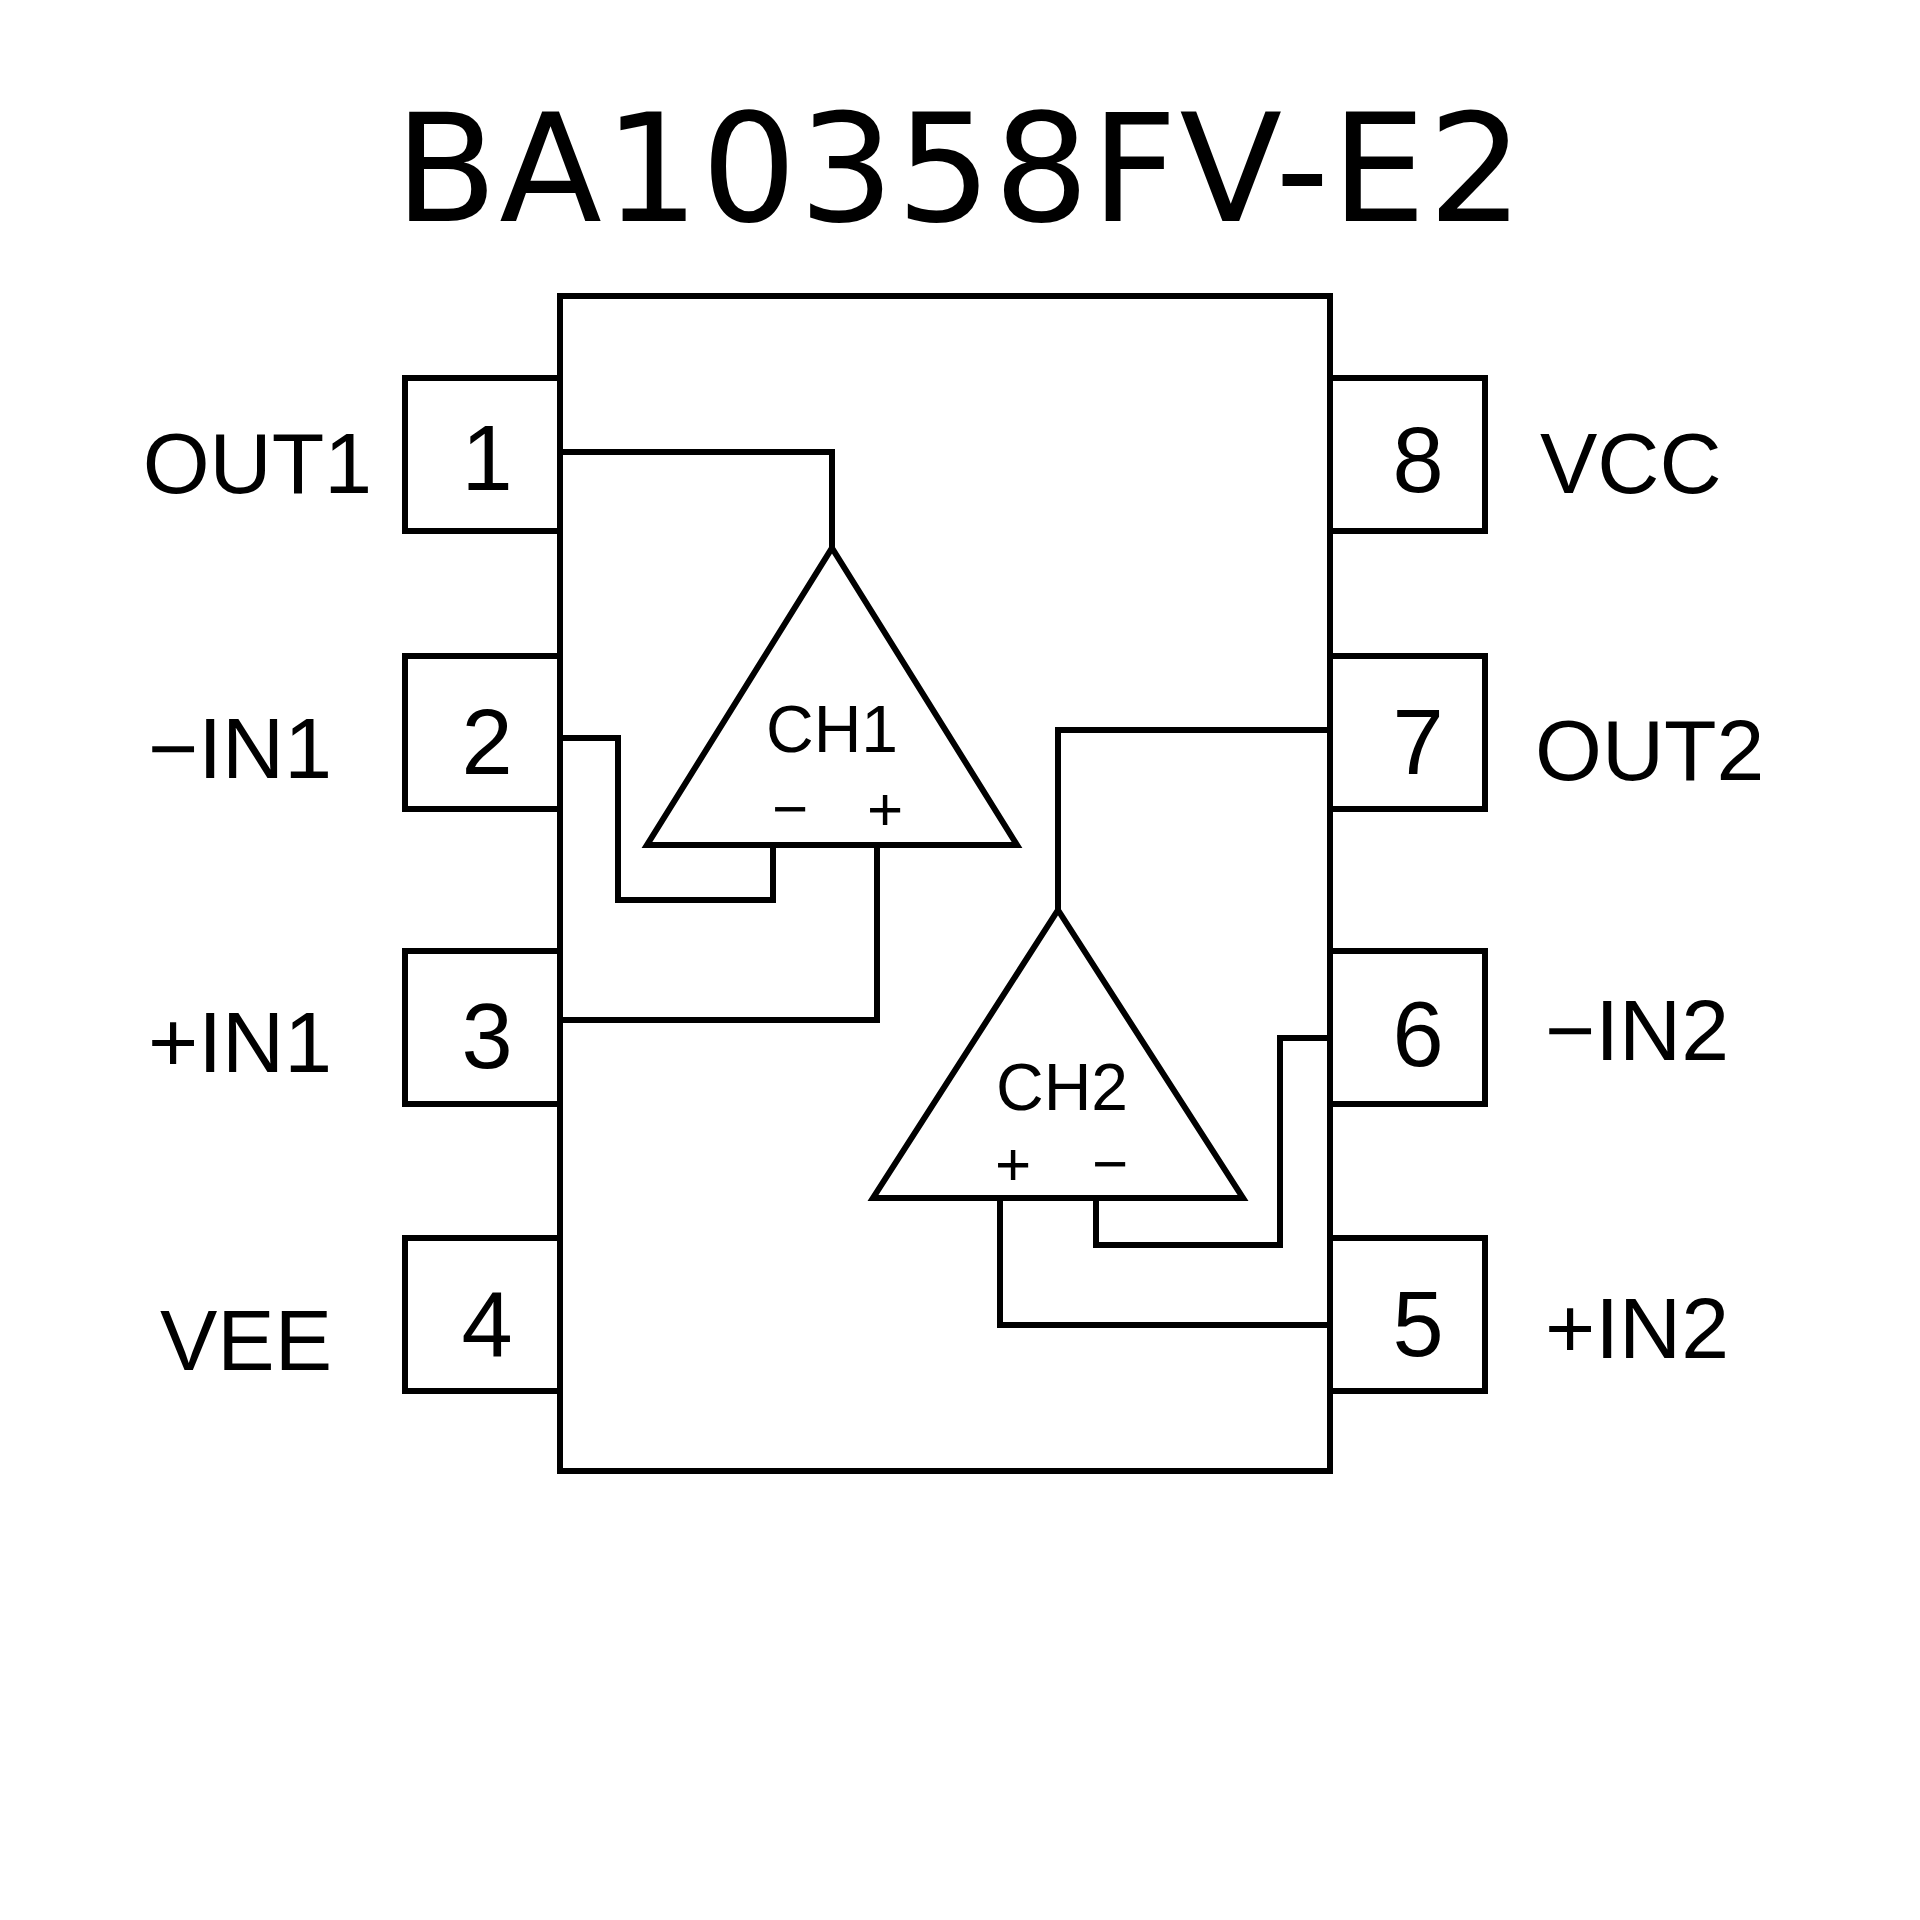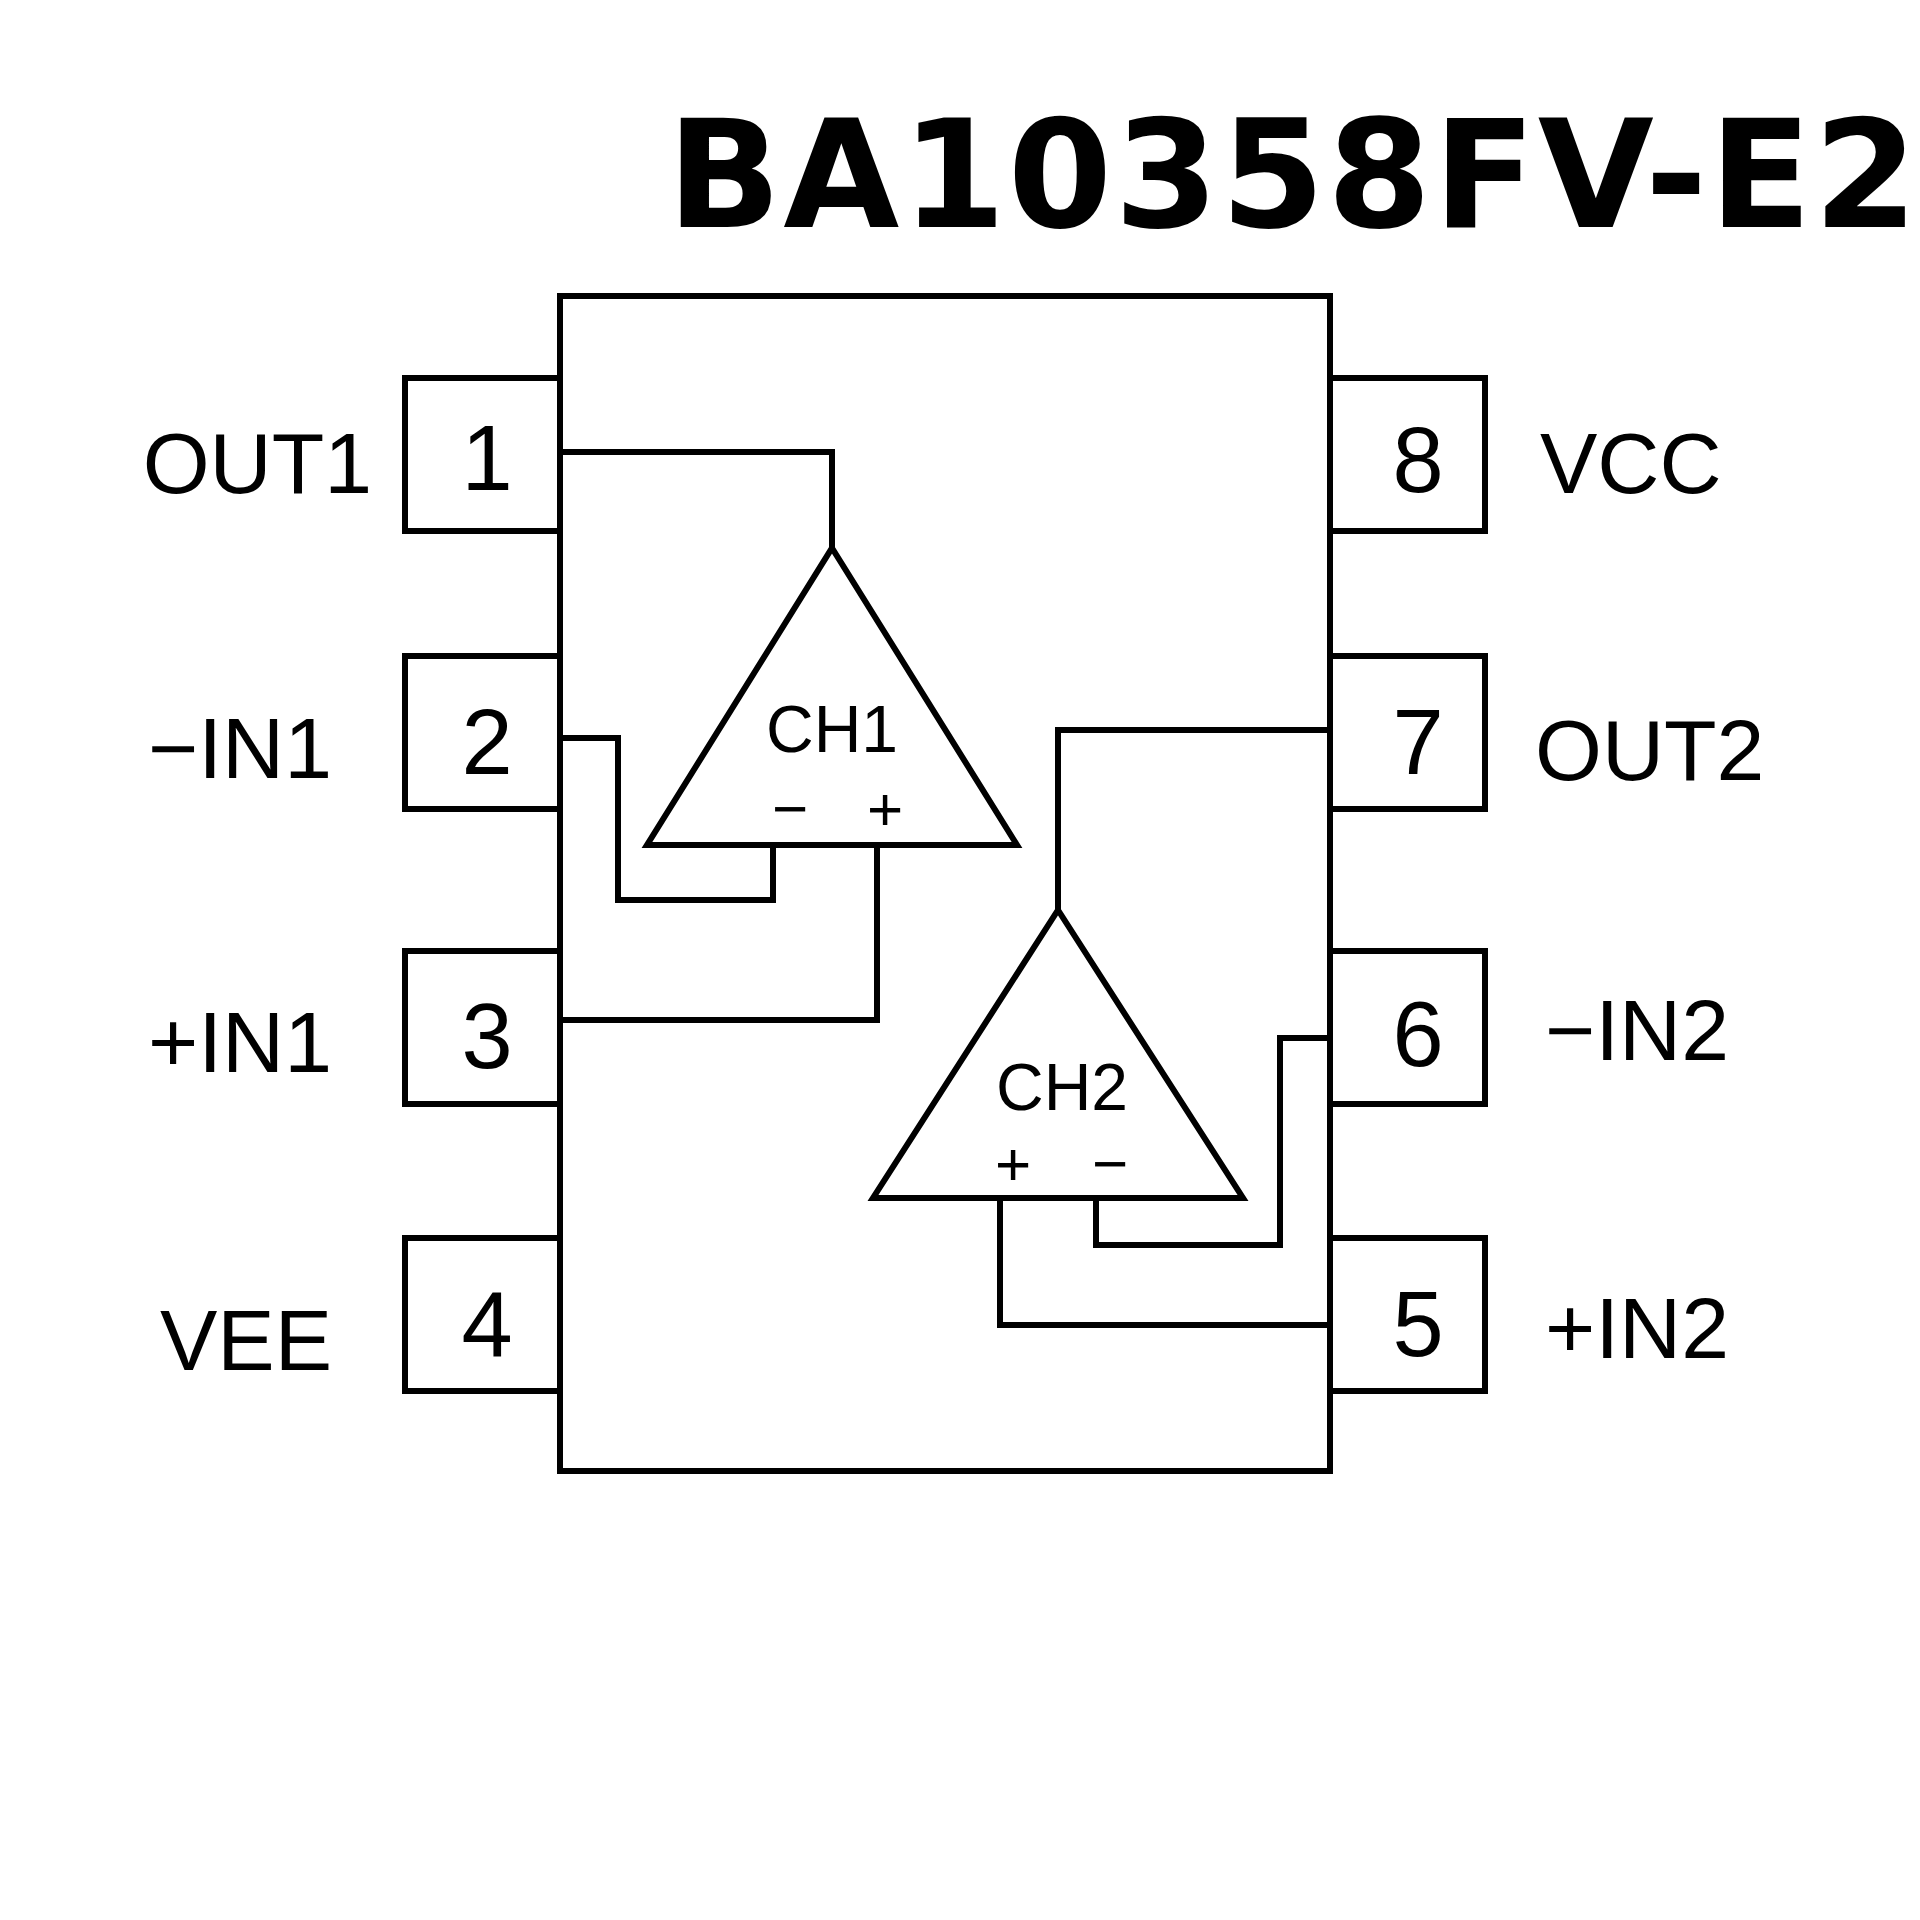--- a/index.html
+++ b/index.html
@@ -1,19 +1,19 @@
 <!DOCTYPE html>
 <html><head>
   <meta charset="utf-8">
   <style>
     html, body { margin: 0; padding: 0; background: #ffffff; }
     body { width: 1920px; height: 1920px; position: relative; overflow: hidden; }
     .title {
-      position: absolute; left: 0; top: 100px; width: 1920px; text-align: right;
-      font-family: "DejaVu Sans", sans-serif; font-weight: bold; font-size: 150px;
+      position: absolute; left: 0; top: 94px; width: 1920px; text-align: center;
+      font-family: "DejaVu Sans", sans-serif; font-weight: normal; font-size: 150px;
       color: #000; letter-spacing: 2px; line-height: 1;
     }
     svg#diagram { position: absolute; left: 0; top: 0; }
     .ln { stroke: #000; stroke-width: 6; fill: none; stroke-linecap: square; stroke-linejoin: miter; }
     .body { fill: #fff; }
     .pinnum { font-family: "Liberation Sans", sans-serif; font-size: 92px; fill: #000; }
     .pinlabel { font-family: "Liberation Sans", sans-serif; font-size: 86px; fill: #000; }
     .chlabel { font-family: "Liberation Sans", sans-serif; font-size: 66px; fill: #000; }
     .sign { font-family: "Liberation Sans", sans-serif; font-size: 62px; fill: #000; }
   </style>

